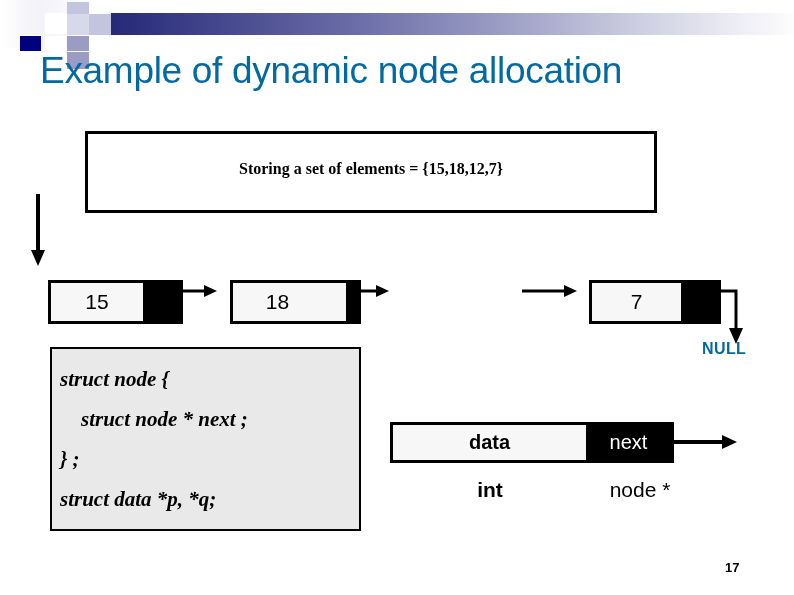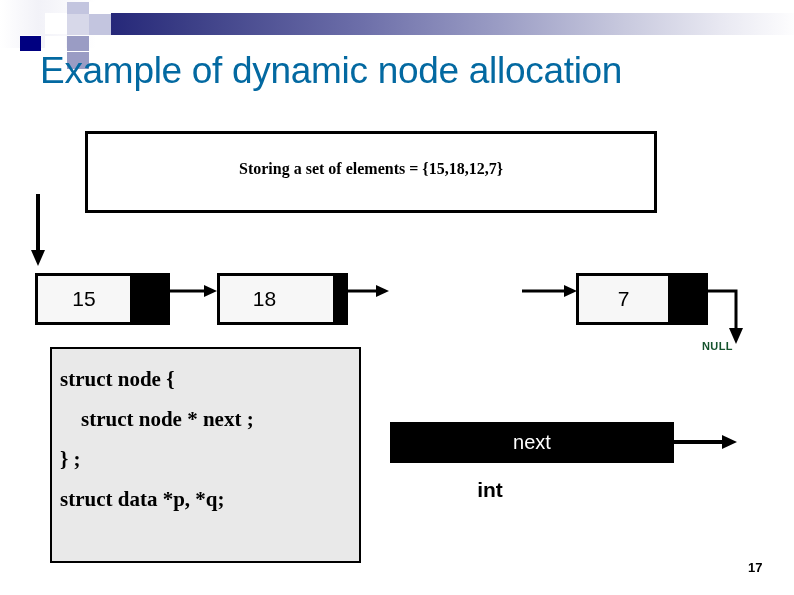--- a/index.html
+++ b/index.html
@@ -83,27 +83,28 @@
     position: absolute;
     left: 28px;
     top: 194px;
     width: 28px;
     height: 74px;
   }
 
   
   .node {
     position: absolute;
-    top: 273px;
-    height: 52px;
+    top: 280px;
+    height: 44px;
     border: 3px solid #000000;
     box-sizing: border-box;
     background: #f7f7f7;
     display: flex;
     align-items: stretch;
+    margin-left: 13px;
   }
   .node .data-cell {
     flex: 0 0 auto;
     display: flex;
     align-items: center;
     justify-content: center;
     font-size: 21px;
     color: #000000;
     background: #f7f7f7;
   }
@@ -121,37 +122,38 @@
     position: absolute;
     left: 700px;
     top: 284px;
     width: 48px;
     height: 62px;
   }
   .null-label {
     position: absolute;
     left: 702px;
     top: 340px;
-    font-size: 11px;
-    font-weight: bold;
-    color: #14532d;
+    font-size: 16px;
+    font-weight: bold;
+    color: #0369a1;
     letter-spacing: 0.4px;
   }
 
   
   .code-box {
     position: absolute;
     left: 50px;
     top: 347px;
     width: 311px;
-    height: 216px;
+    height: 184px;
     border: 2px solid #000000;
     box-sizing: border-box;
     background: #e9e9e9;
     padding: 10px 0 0 8px;
+    font-style: italic;
   }
   .code-line {
     font-family: "Liberation Serif", serif;
     font-weight: bold;
     font-size: 21px;
     line-height: 40px;
     color: #000000;
     white-space: pre;
   }
 
@@ -204,21 +206,20 @@
   .sb-label.nodeptr { left: 575px; width: 130px; }
 
   
   .page-num {
     position: absolute;
     left: 725px;
     top: 560px;
     font-size: 13px;
     font-weight: bold;
     color: #000000;
-    margin-left: 23px;
   }
 </style>
 </head>
 <body>
 
 <div id="slide">
 
   <div class="band-fadeleft"></div>
   <div class="band"></div>
 
@@ -292,25 +293,27 @@
   <div class="null-label">NULL</div>
 
   <div class="code-box">
     <div class="code-line">struct node {</div>
     <div class="code-line">    struct node * next ;</div>
     <div class="code-line">} ;</div>
     <div class="code-line">struct data *p, *q;</div>
   </div>
 
   <div class="struct-box">
+    <div class="sb-data">data</div>
     <div class="sb-next">next</div>
   </div>
   <div class="struct-arrow">
     <svg width="66" height="16" viewBox="0 0 66 16">
       <line x1="0" y1="8" x2="54" y2="8" stroke="#000000" stroke-width="4"></line>
       <polygon points="65,8 50,1 50,15" fill="#000000"></polygon>
     </svg>
   </div>
   <div class="sb-label int">int</div>
+  <div class="sb-label nodeptr">node *</div>
 
   <div class="page-num">17</div>
 
 </div>
 
 </body></html>

